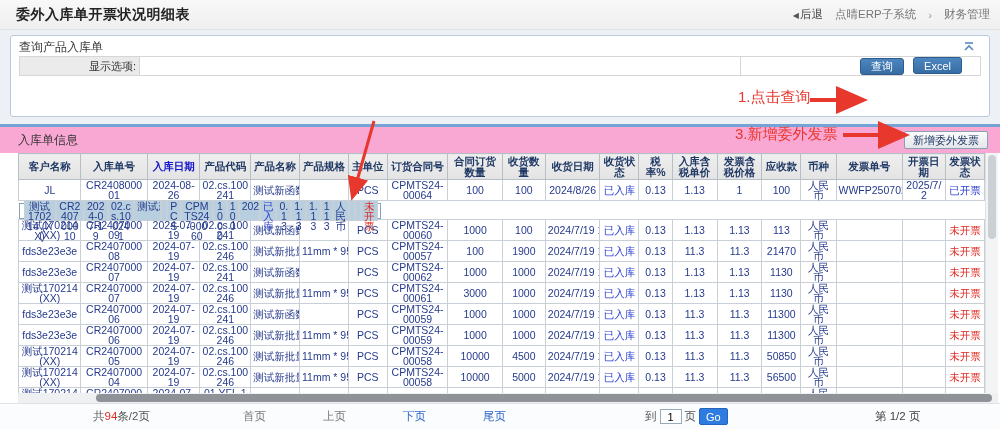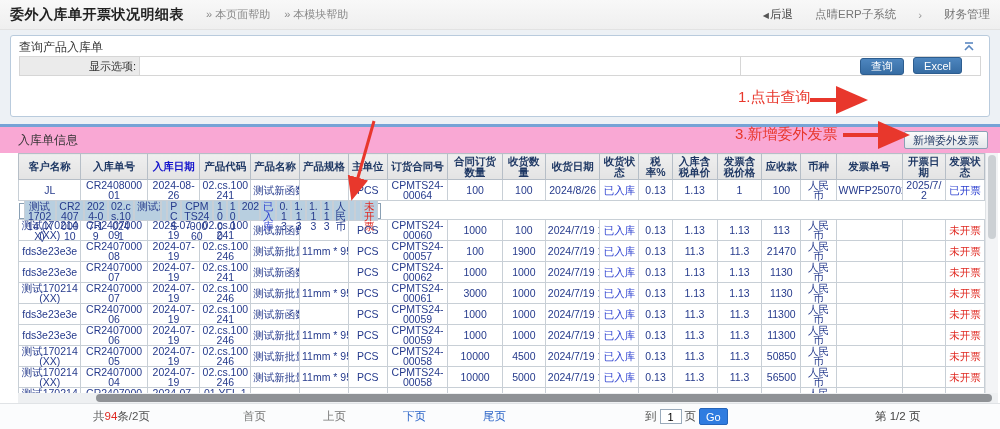--- a/index.html
+++ b/index.html
@@ -2,24 +2,24 @@
 <html><head>
 <meta charset="utf-8">
 <style>
   * { margin:0; padding:0; box-sizing:border-box; }
   html,body { width:1000px; height:429px; overflow:hidden; background:#fff;
     font-family:"Liberation Sans","DejaVu Sans",sans-serif; }
 
   
   .topbar { height:30px; background:linear-gradient(#f8f8f8,#efefef); border-bottom:1px solid #e2e2e2;
     display:flex; align-items:center; padding:0 10px; }
-  .page-title { font-size:14px; font-weight:bold; color:#222; letter-spacing:.5px; }
+  .page-title { font-size:14px; font-weight:bold; color:#222; letter-spacing:.5px;margin-left:6px; }
   .help-links { margin-left:22px; display:flex; gap:14px; }
   .help-links span { font-size:11px; color:#8a8a8a; cursor:pointer; }
-  .topnav { margin-left:auto; display:flex; align-items:center; gap:22px; font-size:11.5px; color:#777; }
+  .topnav { margin-left:auto; display:flex; align-items:center; gap:12px; font-size:11.5px; color:#777; }
   .back-link { color:#444; cursor:pointer; }
   .back-link .tri { font-size:8px; color:#555; margin-right:1px; }
   .crumb { color:#777; cursor:pointer; }
   .crumb-sep { color:#999; }
 
   
   .query-zone { background:#edf1f5; padding:5px 10px 7px; height:94px; }
   .qpanel { position:relative; background:#fff; border:1px solid #b9cbdd; border-radius:3px;
     height:82px; padding:3px 8px; }
   .qpanel-title { font-size:12px; color:#333; height:17px; line-height:16px; }
@@ -99,24 +99,20 @@
     font-family:"Liberation Sans","DejaVu Sans",sans-serif; }
   .ann-svg { position:absolute; left:0; top:0; z-index:60; pointer-events:none; }
   .overlay-host { position:absolute; left:0; top:0; width:1000px; height:429px; pointer-events:none; z-index:55; }
   .overlay-host > * { pointer-events:auto; }
 </style>
 </head>
 <body>
 
 <div class="topbar">
   <span class="page-title">委外入库单开票状况明细表</span>
-  <span class="help-links">
-    <span>» 本页面帮助</span>
-    <span>» 本模块帮助</span>
-  </span>
   <span class="topnav">
     <span class="back-link"><span class="tri">◀</span><span>后退</span></span>
     <span class="crumb">点晴ERP子系统</span>
     <span class="crumb-sep">›</span>
     <span class="crumb">财务管理</span>
   </span>
 </div>
 
 <div class="query-zone">
   <div class="qpanel">

